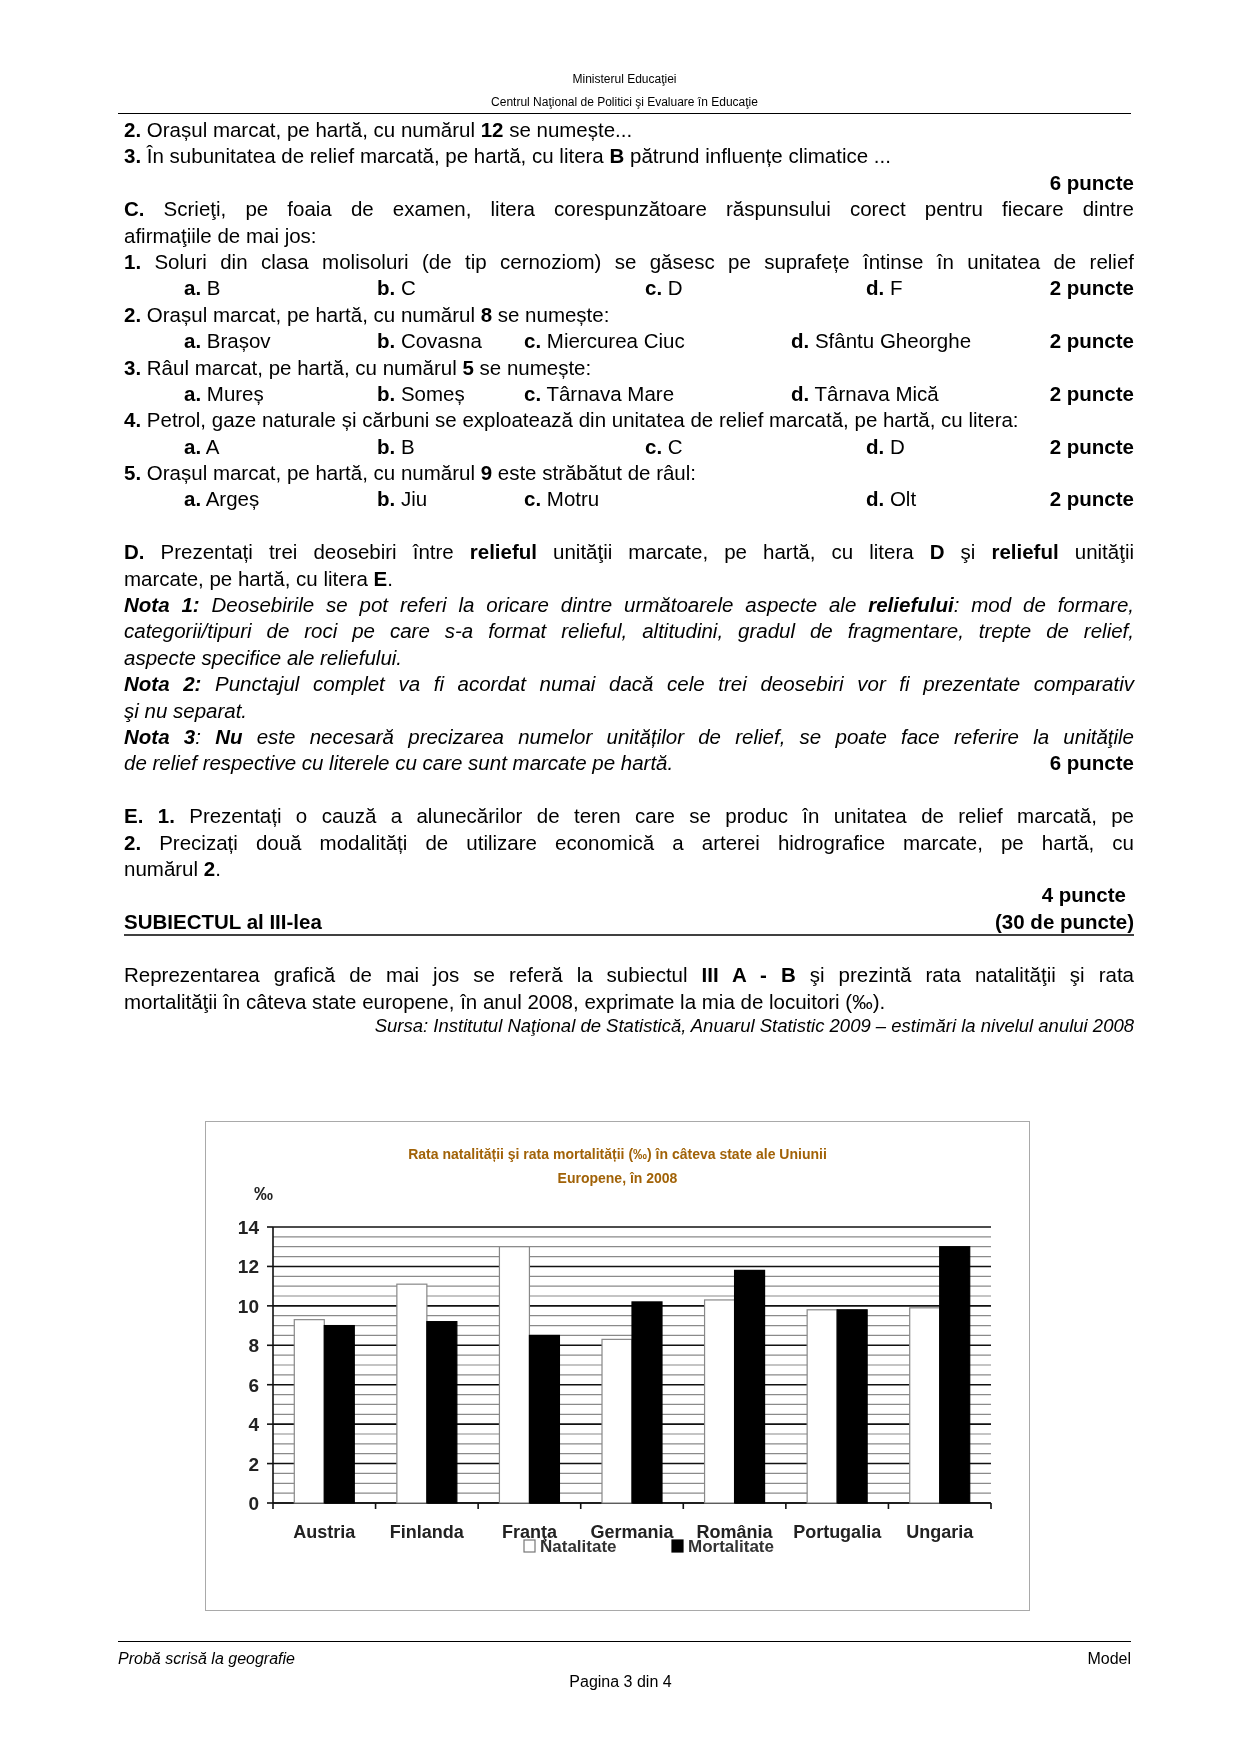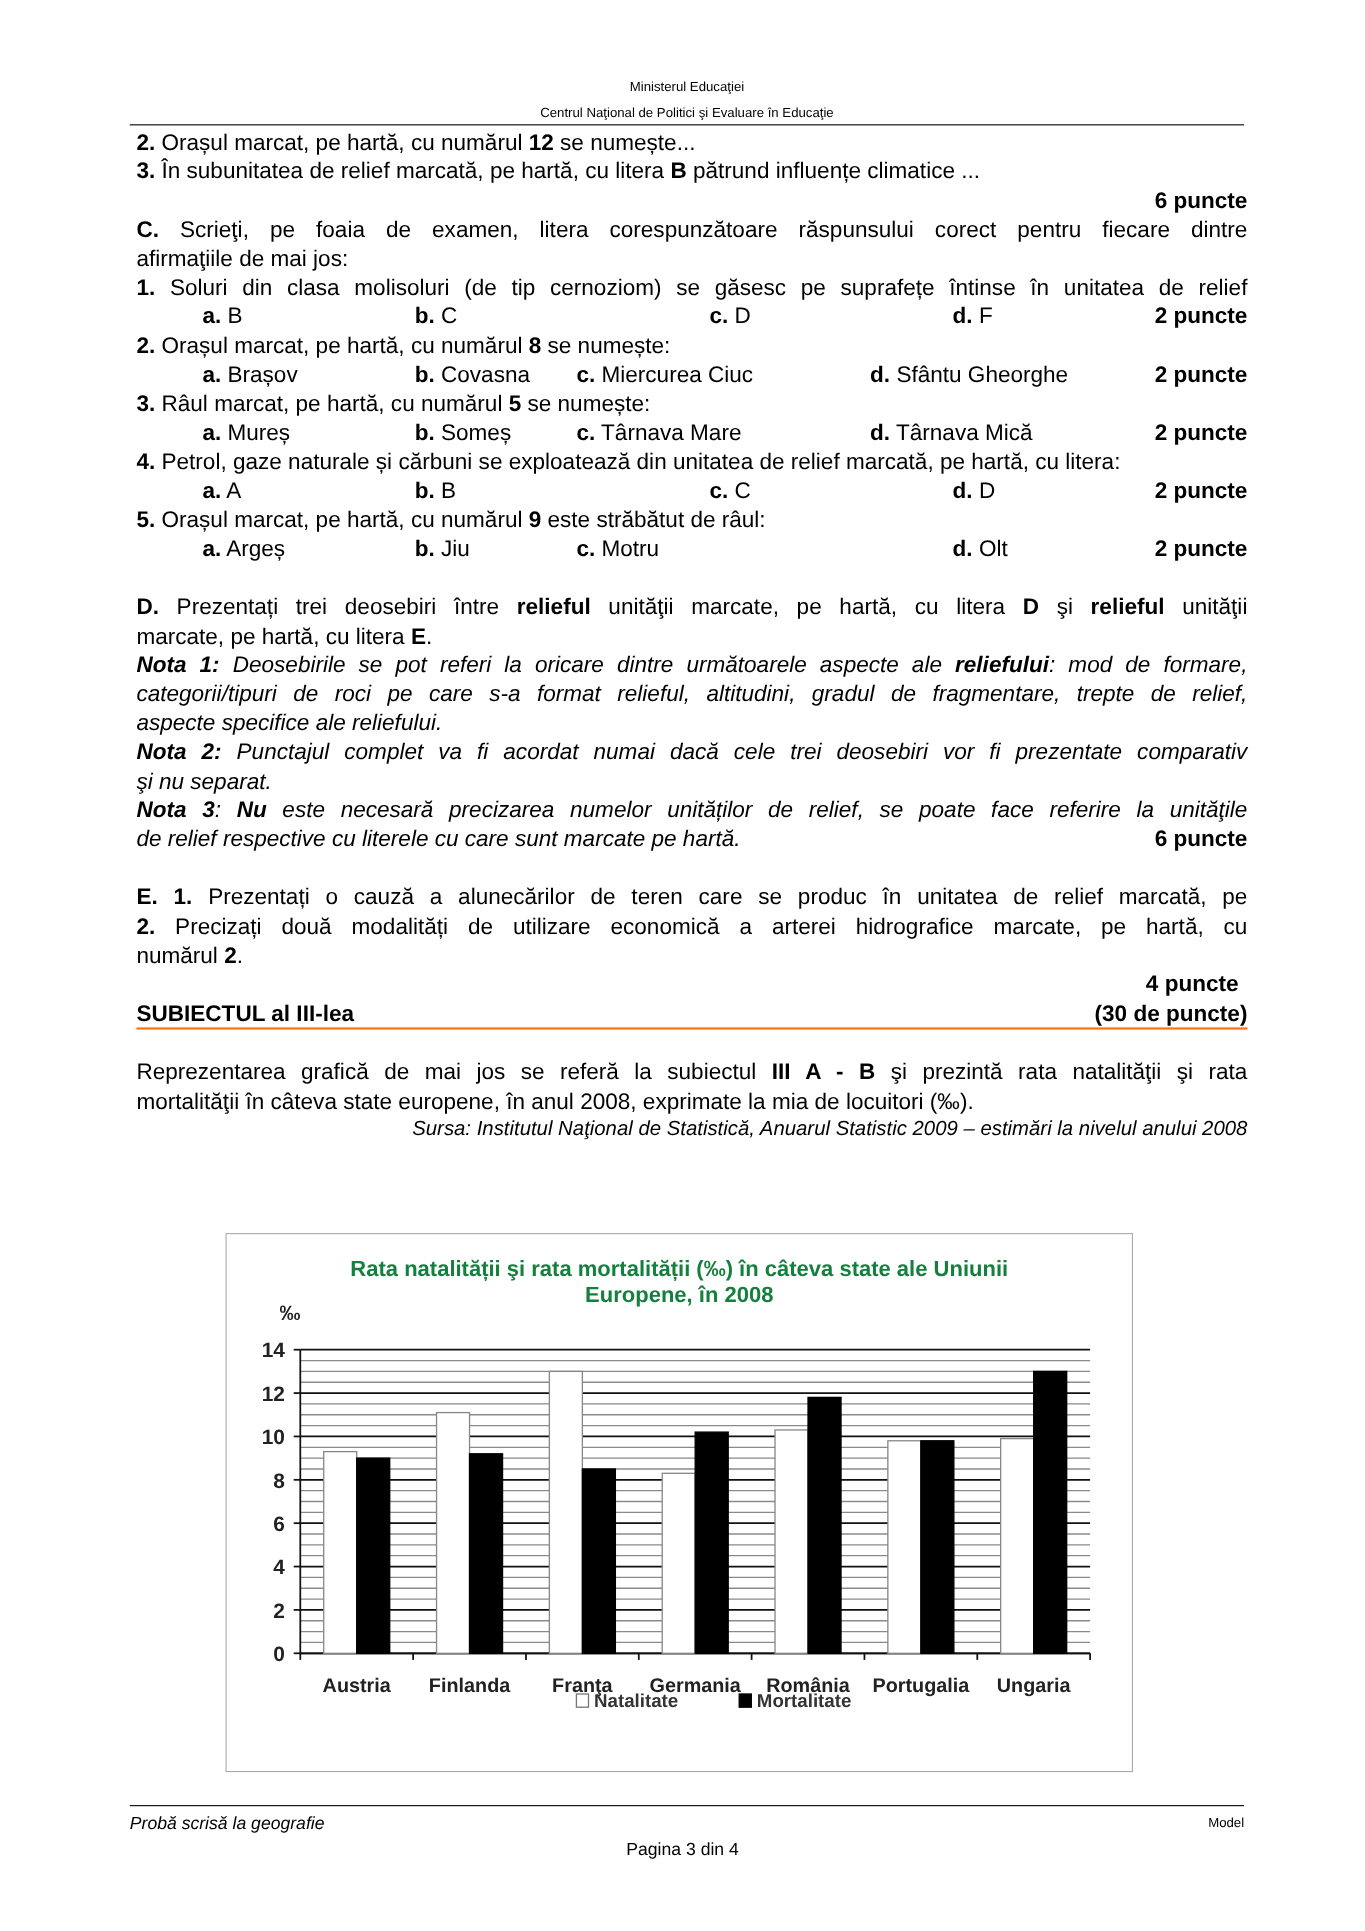--- a/index.html
+++ b/index.html
@@ -9,26 +9,26 @@
   .hdr-rule { position: absolute; left: 118px; width: 1013px; top: 113px; border-top: 1px solid #000; }
   .content { position: absolute; left: 124px; top: 117px; width: 1010px; font-size: 20.5px; line-height: 26.4px; }
   .line { white-space: nowrap; height: 26.4px; position: relative; }
   .just { text-align: justify; text-align-last: justify; white-space: normal; }
   .right { text-align: right; }
   .opts { position: relative; height: 26.4px; }
   .opts span.o { position: absolute; top: 0; white-space: nowrap; }
   .opts span.pts { position: absolute; right: 0; top: 0; font-weight: bold; }
   .it { font-style: italic; }
   .gap { height: 26.4px; }
-  .subj { display: flex; justify-content: space-between; font-weight: bold; border-bottom: 2px solid #f97316; height: 25px; }
+  .subj { display: flex; justify-content: space-between; font-weight: bold; border-bottom: 2px solid #404040; height: 25px; }
   .chart-box { position: absolute; left: 205px; top: 1121px; width: 823px; height: 488px; border: 1.5px solid #a9a9a9; background: #fff; }
-  .chart-title { position: absolute; left: 0; top: 20px; width: 823px; text-align: center; font-size: 20px; line-height: 24px; font-weight: bold; color: #15803d; }
+  .chart-title { position: absolute; left: 0; top: 20px; width: 823px; text-align: center; font-size: 14px; line-height: 24px; font-weight: bold; color: #a16207; }
   .footer-rule { position: absolute; left: 118px; width: 1013px; top: 1641px; border-top: 1px solid #000; }
   .foot-left { position: absolute; left: 118px; top: 1650px; font-size: 16px; font-style: italic; }
-  .foot-right { position: absolute; right: 110px; top: 1650px; font-size: 12px; }
+  .foot-right { position: absolute; right: 110px; top: 1650px; font-size: 16px; }
   .foot-center { position: absolute; left: 0; width: 1241px; text-align: center; top: 1673px; font-size: 16px; }
   svg text { font-family: "Liberation Sans", sans-serif; }
 </style>
 </head>
 <body>
 
 <div class="page">
 
   <div class="hdr" style="top:70px">Ministerul Educaţiei</div>
   <div class="hdr" style="top:93px">Centrul Naţional de Politici şi Evaluare în Educaţie</div>

